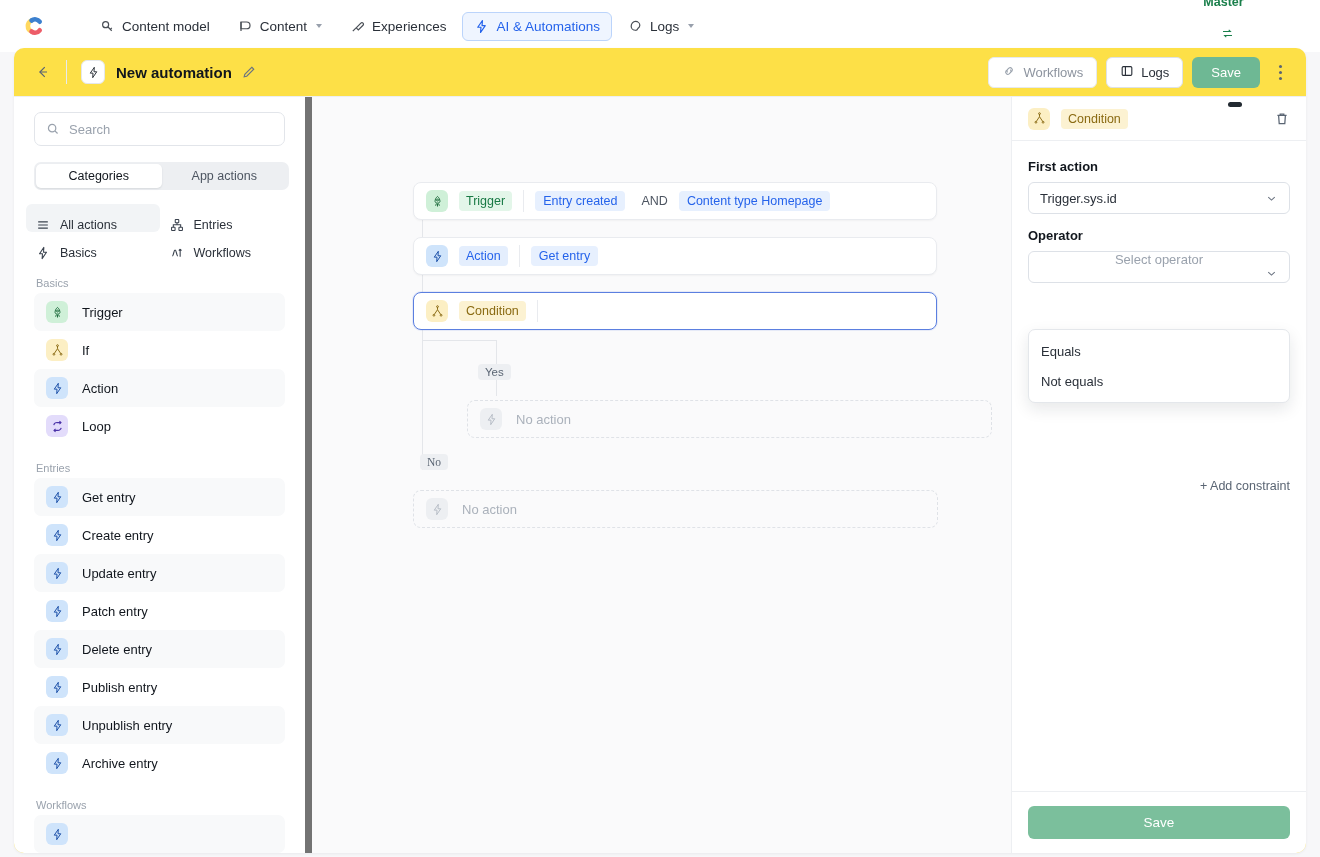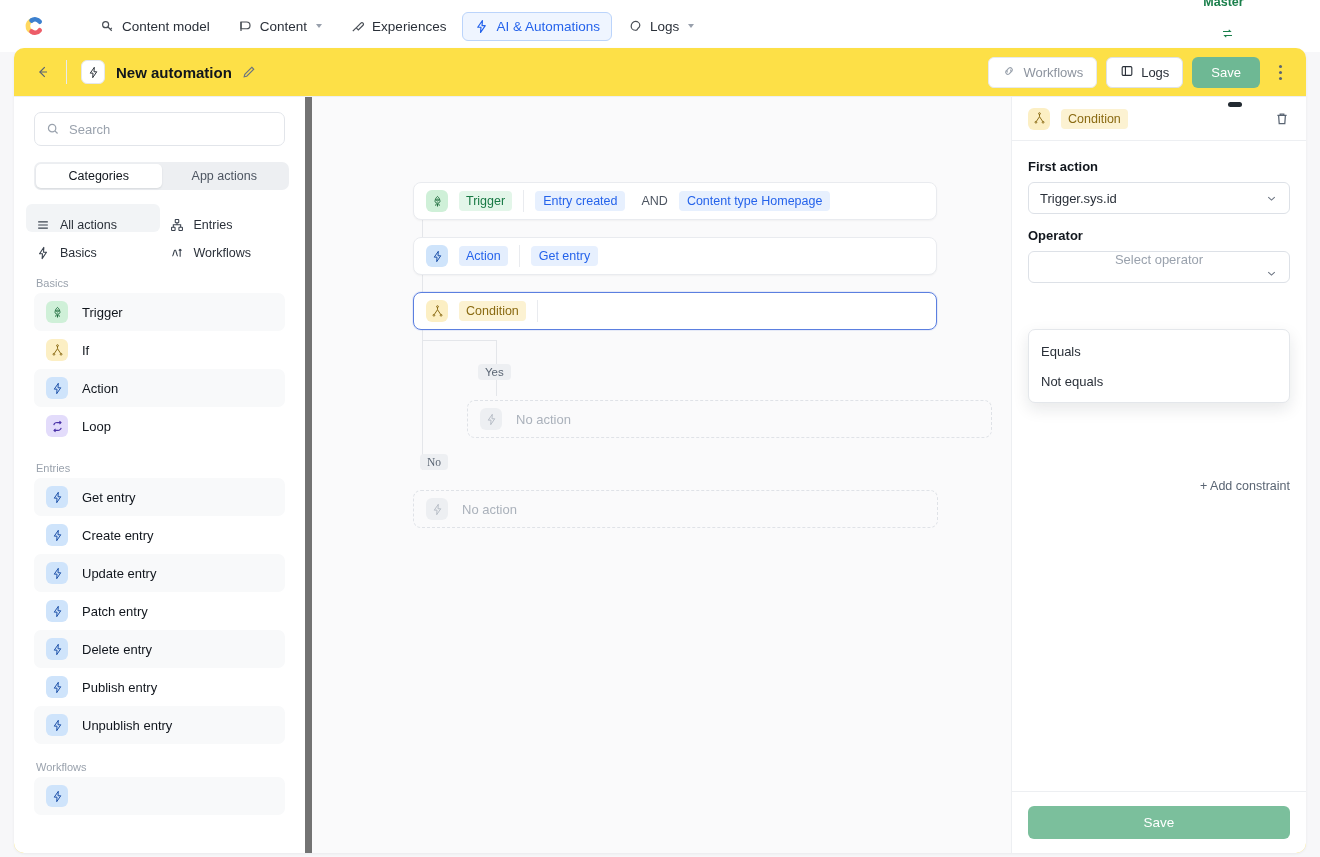--- a/index.html
+++ b/index.html
@@ -530,20 +530,28 @@
           <span class="alabel">Publish entry</span>
         </div>
         <div class="arow alt">
           <span class="abadge blue">
             <svg width="13" height="13" viewBox="0 0 16 16" fill="none" stroke="#1B4FA8" stroke-width="1.2" stroke-linejoin="round">
                 <path d="M9 1.6L4 8.8h3.4L7 14.4l5-7.3H8.6z"></path>
               </svg>
           </span>
           <span class="alabel">Unpublish entry</span>
         </div>
+        <div class="arow">
+          <span class="abadge blue">
+            <svg width="13" height="13" viewBox="0 0 16 16" fill="none" stroke="#1B4FA8" stroke-width="1.2" stroke-linejoin="round">
+                <path d="M9 1.6L4 8.8h3.4L7 14.4l5-7.3H8.6z"></path>
+              </svg>
+          </span>
+          <span class="alabel">Archive entry</span>
+        </div>
       </div>
 
       <div class="grp-title">Workflows</div>
       <div class="alist">
         <div class="arow alt">
           <span class="abadge blue">
             <svg width="13" height="13" viewBox="0 0 16 16" fill="none" stroke="#1B4FA8" stroke-width="1.2" stroke-linejoin="round">
                 <path d="M9 1.6L4 8.8h3.4L7 14.4l5-7.3H8.6z"></path>
               </svg>
           </span>

